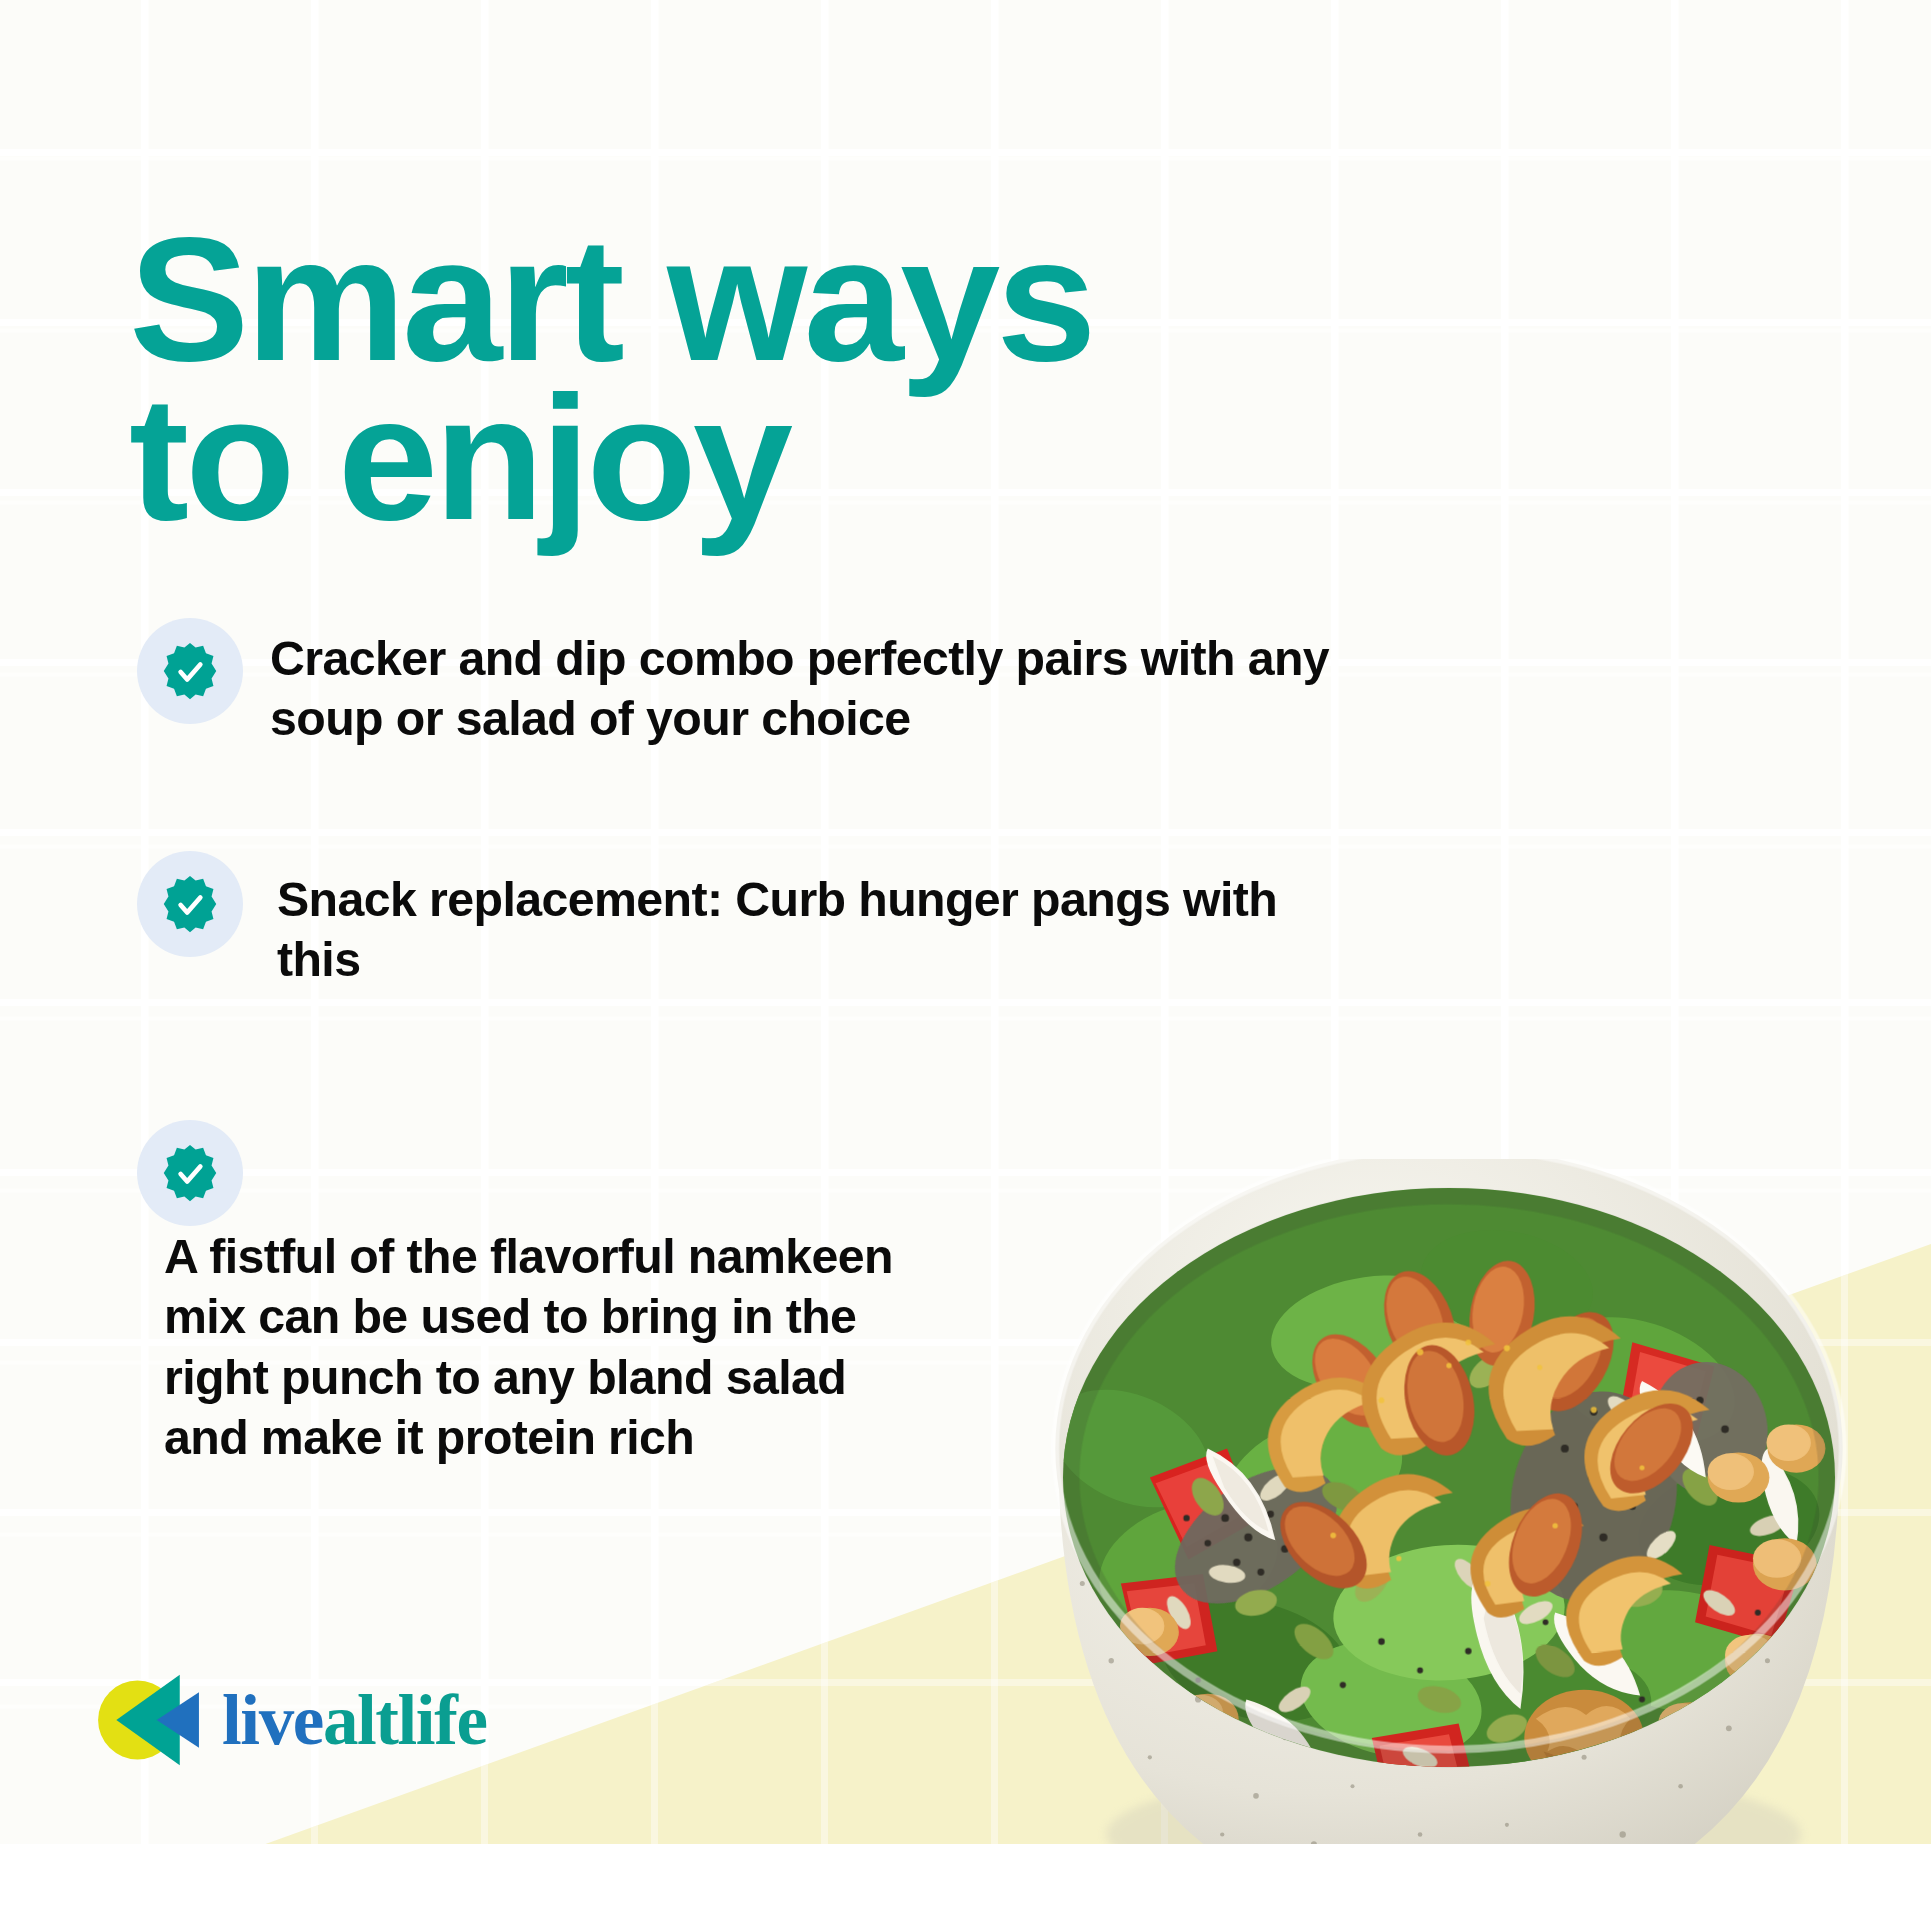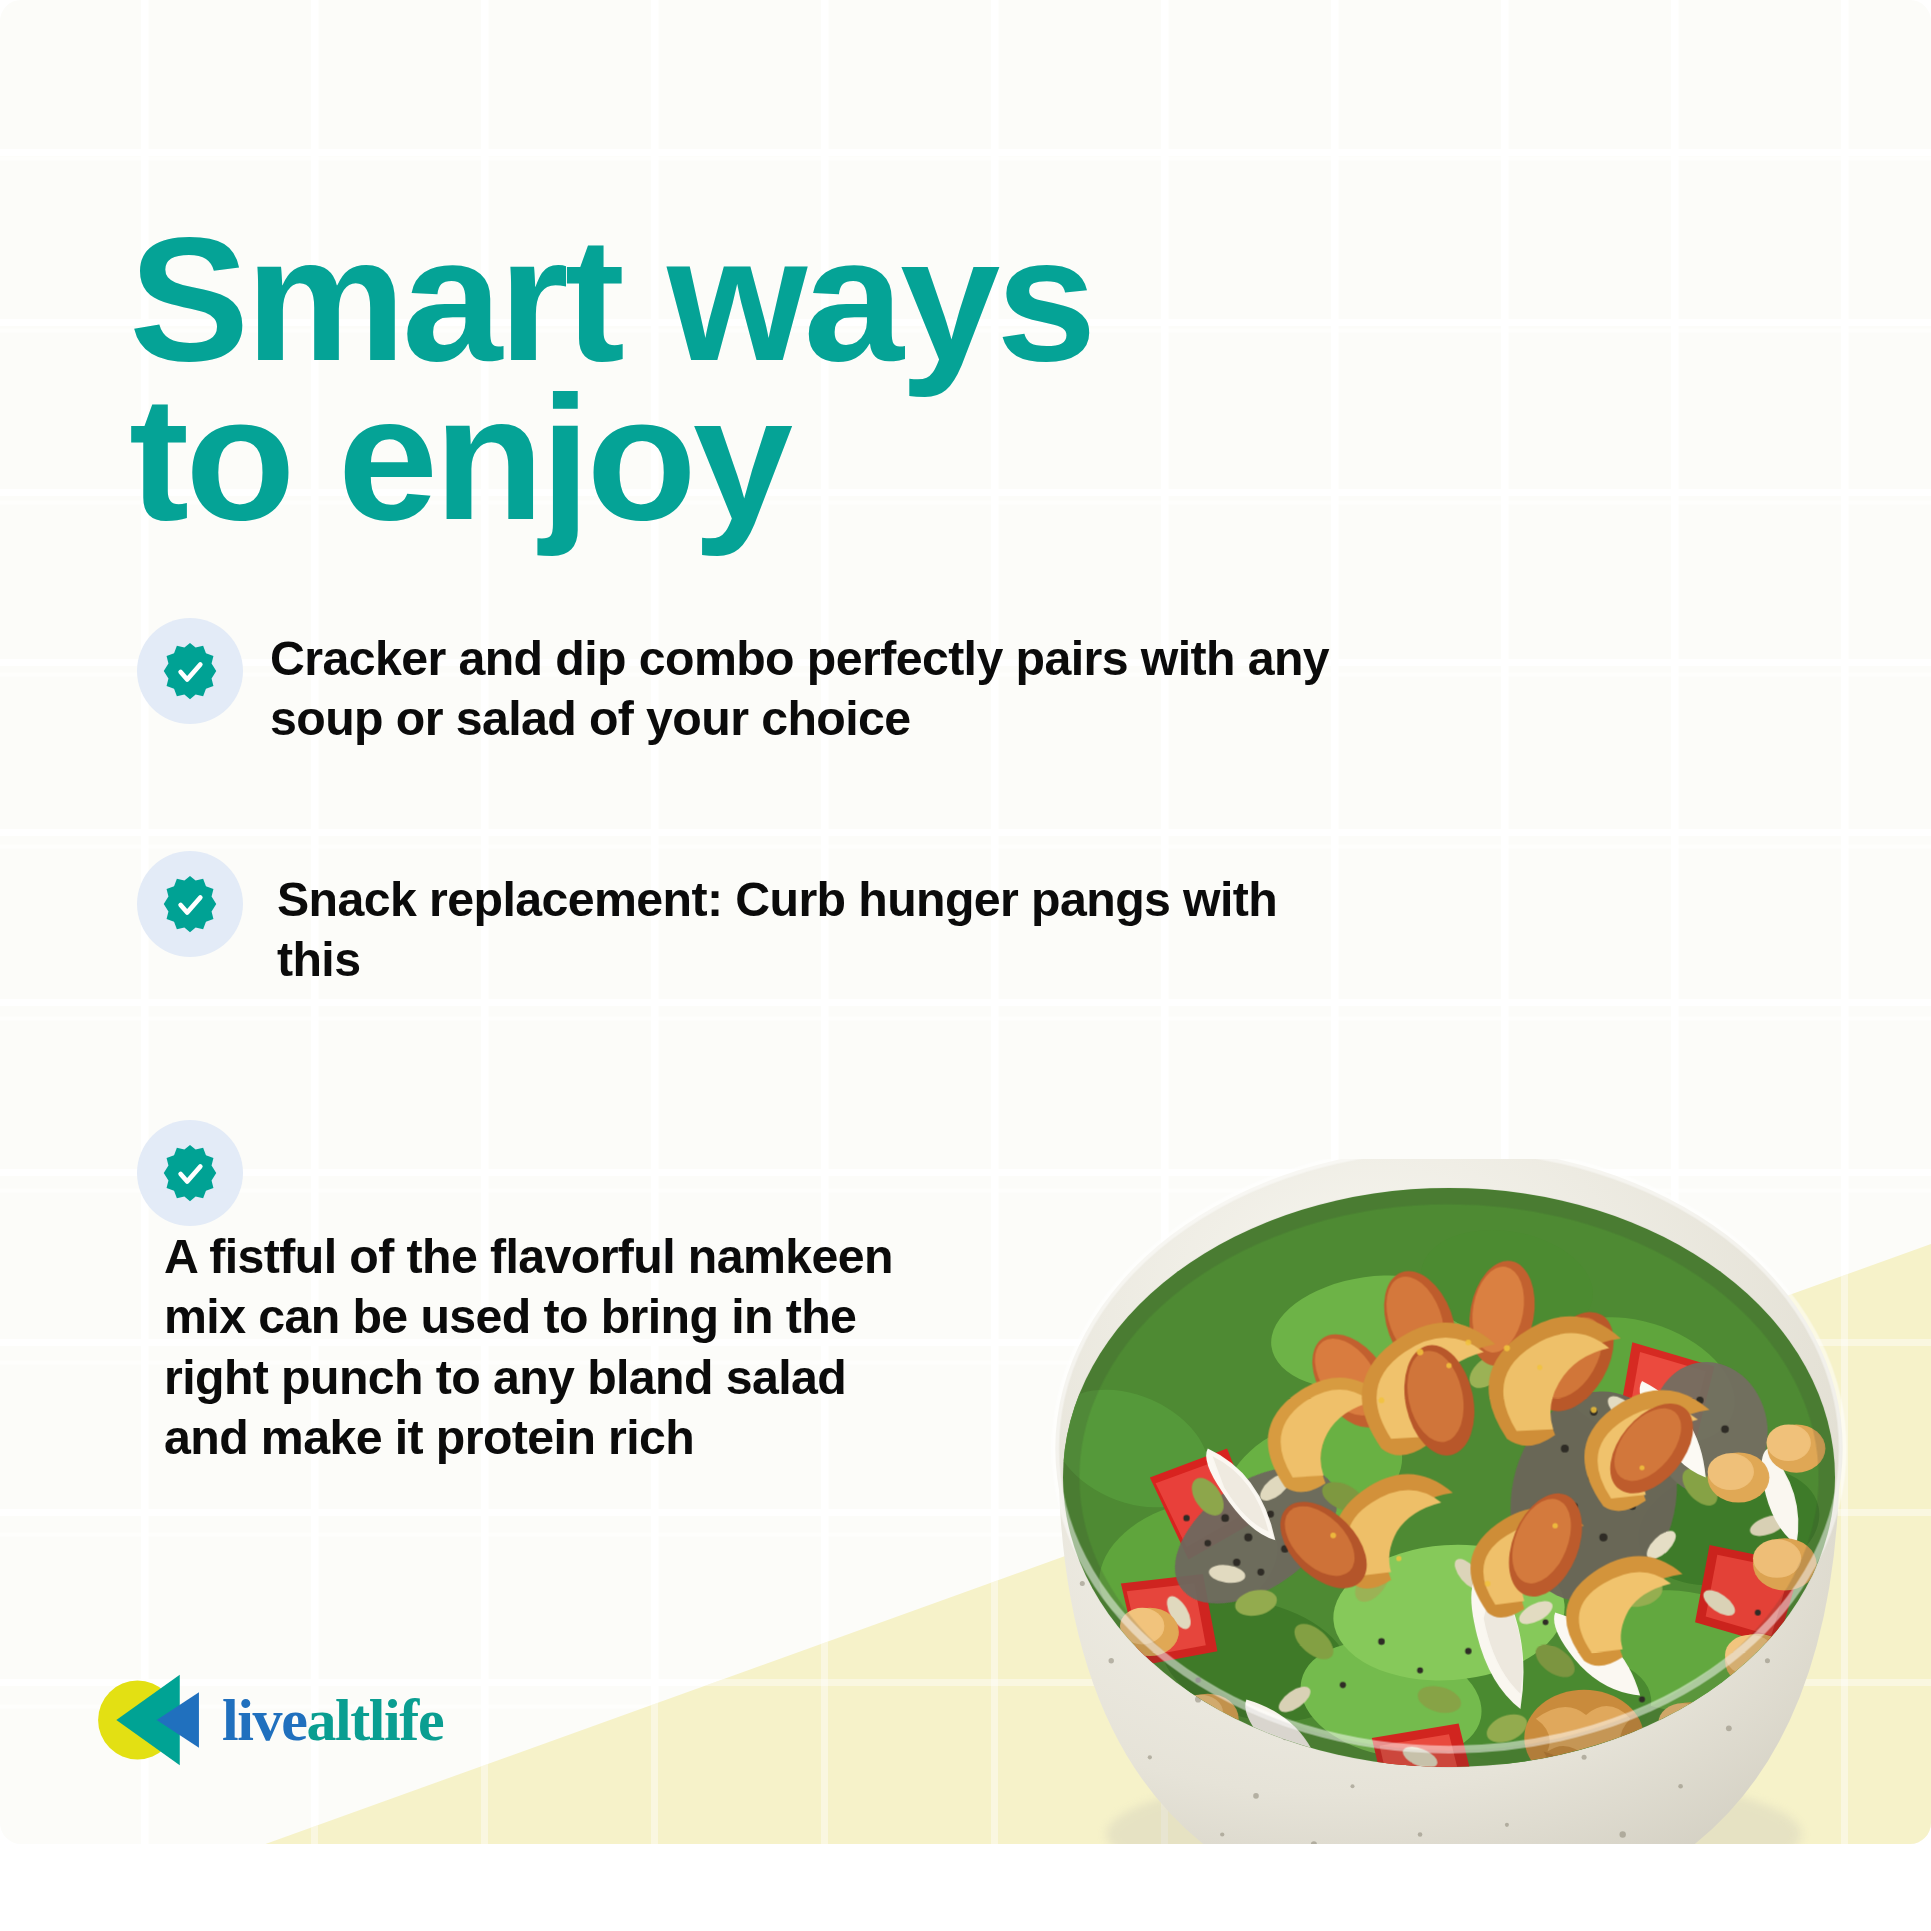--- a/index.html
+++ b/index.html
@@ -7,21 +7,20 @@
     padding: 0;
     background: #ffffff;
   }
   .canvas {
     position: relative;
     width: 1931px;
     height: 1844px;
     overflow: hidden;
     background: #FCFCF9;
     font-family: "Liberation Sans", sans-serif;
-    border-radius: 21px;
   }
 
   
   .bg-grid {
     position: absolute;
     inset: 0;
     background-image:
       linear-gradient(to right, rgba(255,255,255,0.95) 0px, rgba(255,255,255,0.95) 6.8px, rgba(0,0,0,0) 6.8px),
       linear-gradient(to bottom, rgba(255,255,255,0.95) 0px, rgba(255,255,255,0.95) 6.8px, rgba(0,0,0,0) 6.8px);
     background-size: 170px 170px;
@@ -141,21 +140,21 @@
     bottom: 75px;
     z-index: 6;
     display: flex;
     align-items: center;
   }
   .logo-mark { width: 104px; height: 98px; flex: 0 0 104px; }
   .logo-text {
     margin-left: 21px;
     font-family: "Liberation Serif", serif;
     font-weight: bold;
-    font-size: 60px;
+    font-size: 71px;
     line-height: 1;
     letter-spacing: -1.4px;
     white-space: nowrap;
   }
   .logo-live { color: #2070BE; }
   .logo-alt  { color: #0A9E91; }
 </style>
 </head>
 <body>
 

